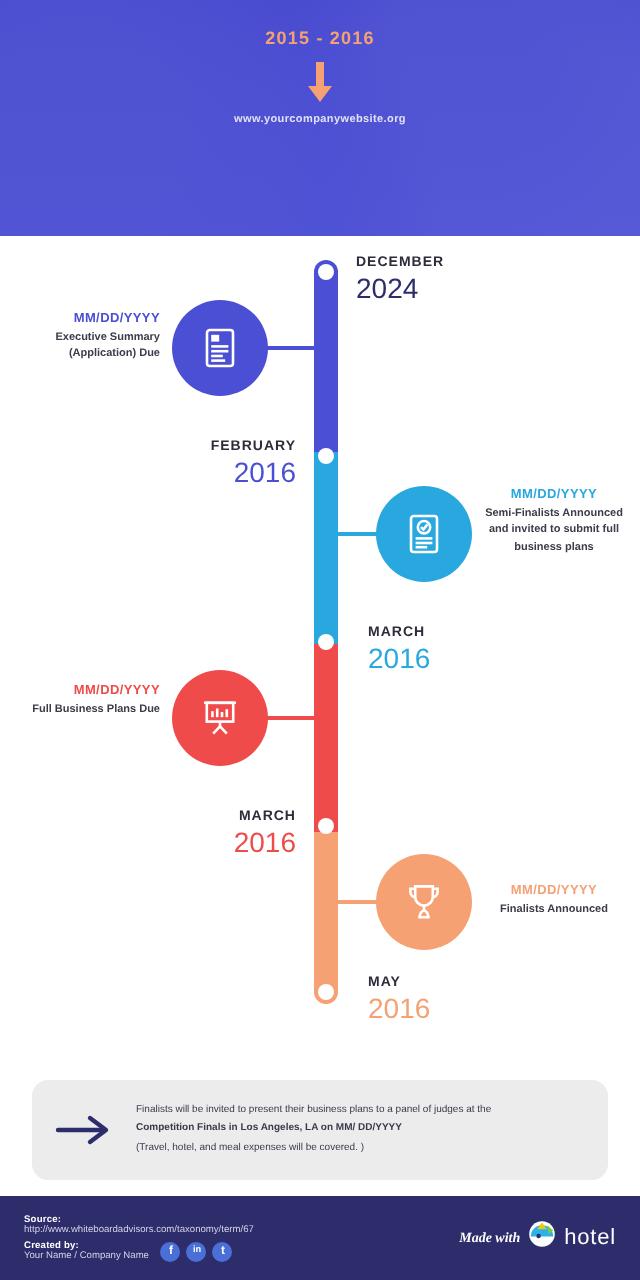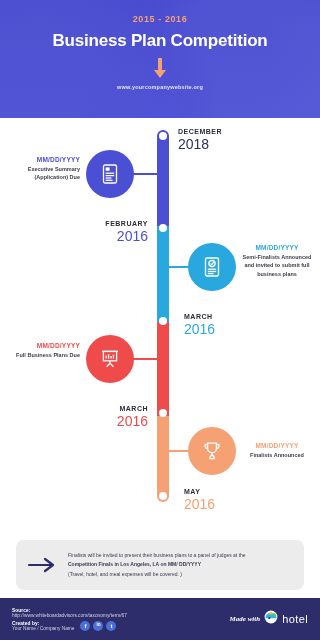--- a/index.html
+++ b/index.html
@@ -224,21 +224,20 @@
   }
 </style>
 </head>
 <body>
 
 <div class="header">
   <div class="header-photo"></div>
   <div class="header-tint"></div>
   <div class="header-inner">
     <div class="h-years">2015 - 2016</div>
-    <div class="h-title">Business Plan Competition</div>
     <div class="h-arrow">
       <div class="stem"></div>
         <div class="tip"></div>
     </div>
     <div class="h-url">www.yourcompanywebsite.org</div>
   </div>
 </div>
 
 <div class="timeline">
 
@@ -250,21 +249,21 @@
   </div>
 
   <div class="node" style="top:14px"></div>
   <div class="node" style="top:106px"></div>
   <div class="node" style="top:199px"></div>
   <div class="node" style="top:291px"></div>
   <div class="node" style="top:374px"></div>
 
   <div class="period" style="left:178px;top:10px">
     <div class="p-month">DECEMBER</div>
-    <div class="p-year" style="color:#2e2d6b">2018</div>
+    <div class="p-year" style="color:#2e2d6b">2024</div>
   </div>
   <div class="period" style="left:98px;top:102px;text-align:right;width:50px">
     <div class="p-month">FEBRUARY</div>
     <div class="p-year" style="color:#4a4fd4">2016</div>
   </div>
   <div class="period" style="left:184px;top:195px">
     <div class="p-month">MARCH</div>
     <div class="p-year" style="color:#29a8e0">2016</div>
   </div>
   <div class="period" style="left:98px;top:287px;text-align:right;width:50px">

